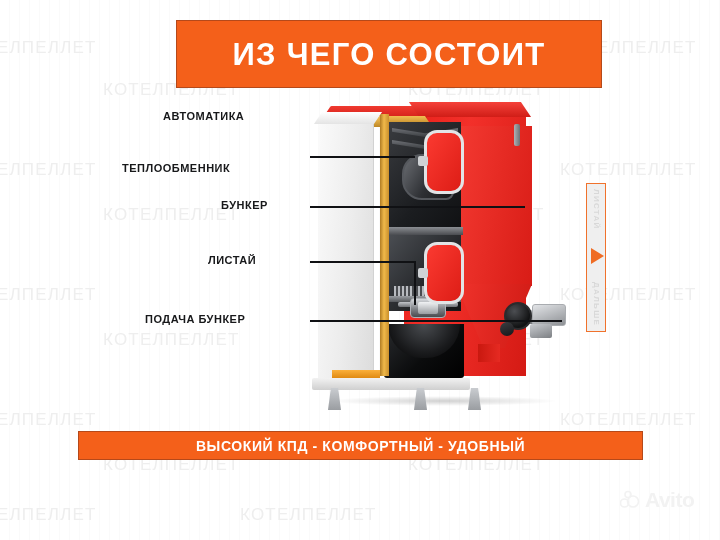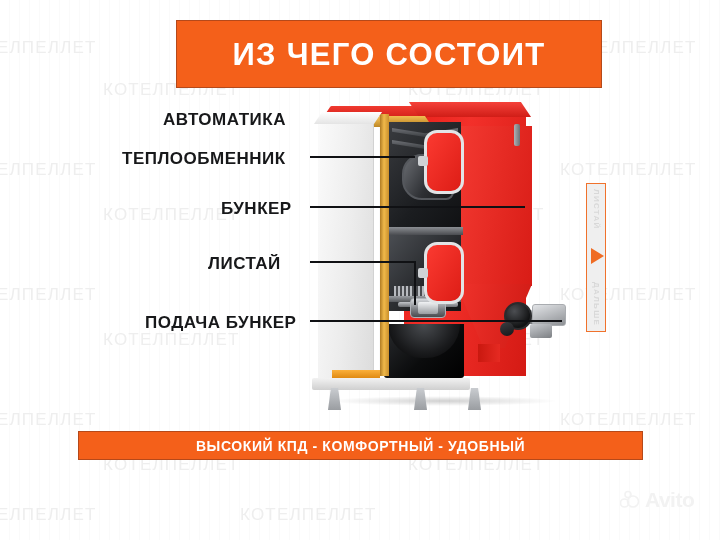--- a/index.html
+++ b/index.html
@@ -57,21 +57,21 @@
     font-size:31px; line-height:27px;
   }
   #footer-banner{
     left:78px; top:431px; width:565px; height:29px;
     font-size:14px; letter-spacing:0.6px;
   }
 
   
   .label{
     position:absolute;
-    font-size:17px;
+    font-size:11px;
     font-weight:bold;
     color:#17181a;
     letter-spacing:0.5px;
     white-space:nowrap;
     text-align:right;
   }
   .leader{ position:absolute; background:#101114; height:2px; }
   .leader-v{ position:absolute; background:#101114; width:2px; }
 
   
@@ -378,21 +378,21 @@
   <div class="motor-box2"></div>
   <div class="motor-cap"></div>
   <div class="plinth"></div>
   <div class="leg leg-a"></div>
   <div class="leg leg-b"></div>
   <div class="leg leg-c"></div>
 </div>
 
 <span class="label" style="left:163px; top:110px;">АВТОМАТИКА</span>
 
-<span class="label" style="left:122px; top:149px;">ТЕПЛООБМЕННИК</span>
+<span class="label" style="left:122px; top:162px;">ТЕПЛООБМЕННИК</span>
 <div class="leader" style="left:310px; top:156px; width:105px;"></div>
 
 <span class="label" style="left:221px; top:199px;">БУНКЕР</span>
 <div class="leader" style="left:310px; top:206px; width:215px;"></div>
 
 <span class="label" style="left:208px; top:254px;">ЛИСТАЙ</span>
 <div class="leader" style="left:310px; top:261px; width:106px;"></div>
 <div class="leader-v" style="left:414px; top:261px; height:44px;"></div>
 
 <span class="label" style="left:145px; top:313px;">ПОДАЧА БУНКЕР</span>

